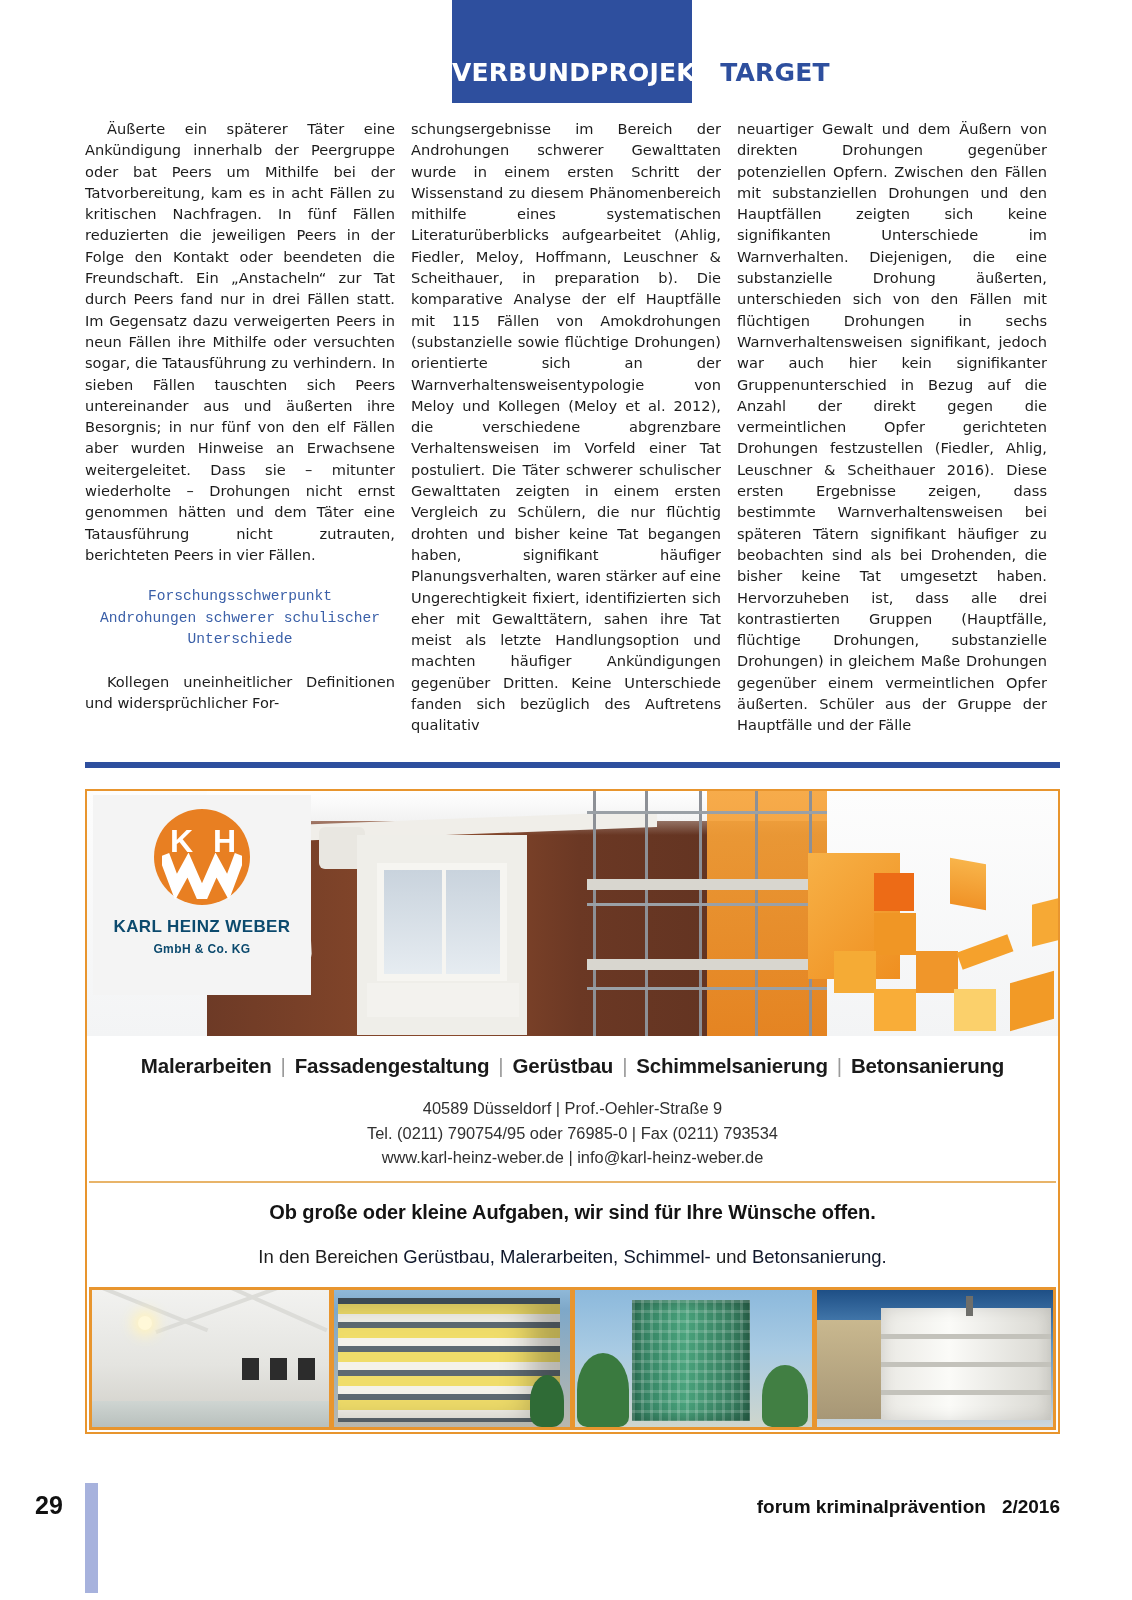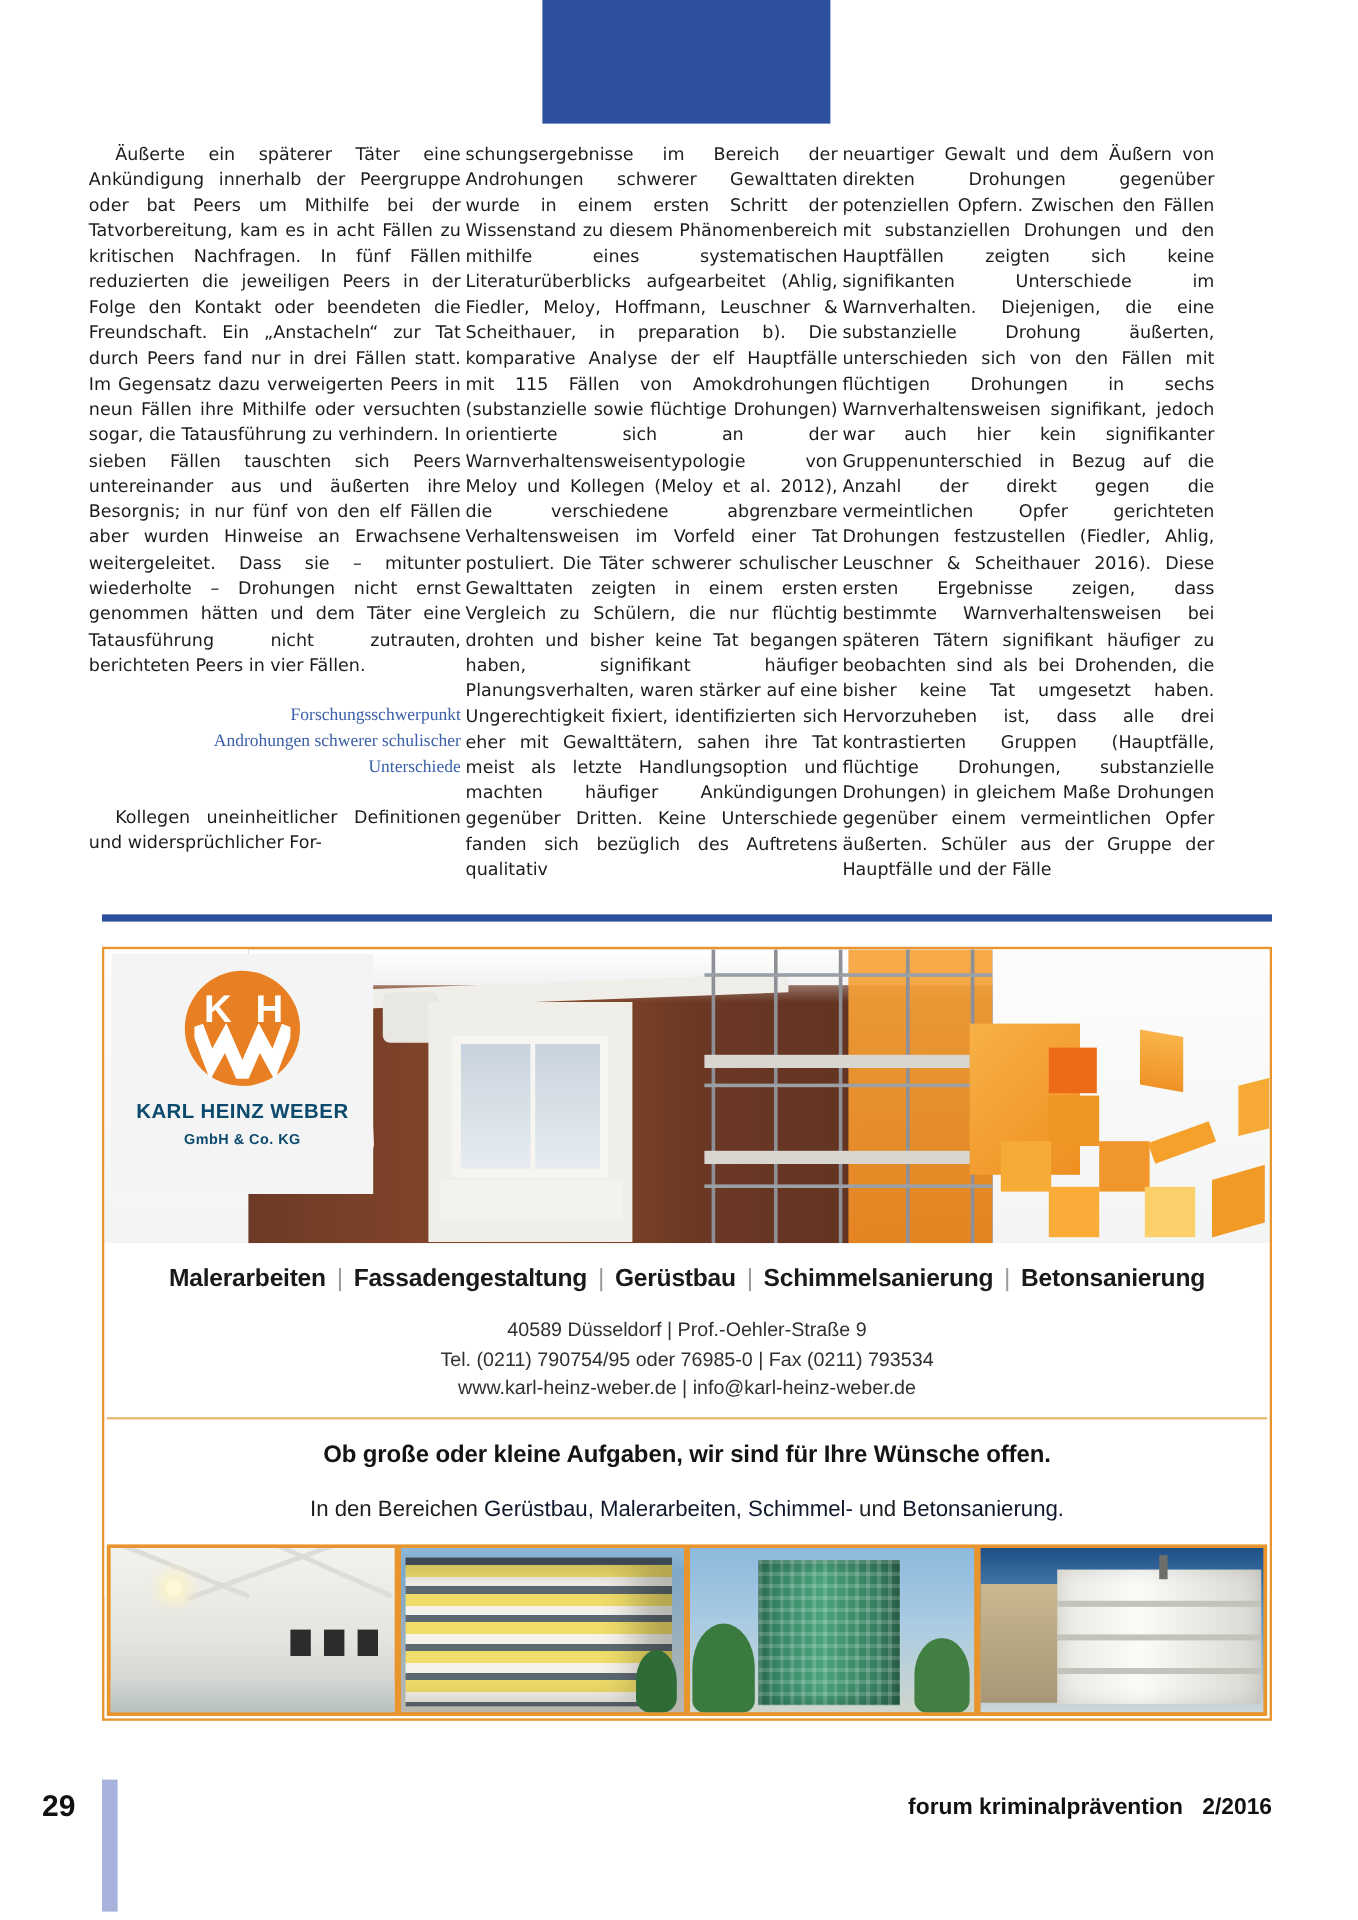--- a/index.html
+++ b/index.html
@@ -20,36 +20,36 @@
     position:absolute; left:452px; top:58px; width:600px; height:32px;
     font-family:"DejaVu Sans", sans-serif;
     font-size:25px; font-weight:bold; letter-spacing:0.2px;
     white-space:nowrap;
   }
   .header-text .w { color:#ffffff; }
   .header-text .b { color:#2e4f9e; margin-left:7px; }
 
   
   .cols {
-    position:absolute; left:74px; top:118px; width:975px; height:605px;
-    display:flex; gap:4px;
+    position:absolute; left:85px; top:118px; width:975px; height:605px;
+    display:flex; gap:16px;
   }
   .col { width:310px; }
   .col p {
     font-family:"DejaVu Sans", sans-serif;
     font-size:14.6px; line-height:21.3px;
     text-align:justify; text-justify:inter-word;
     hyphens:none; color:#1c1c1c;
     font-weight:500;
   }
   .col p.indent { text-indent:22px; }
   .col h3.sub {
-    font-family:Liberation Serif, serif;
+    font-family:Liberation Mono, monospace;
     font-size:14.6px; line-height:21.3px; font-weight:500;
-    color:#3a5fa8; margin-top:21px; text-align:right;
+    color:#3a5fa8; margin-top:21px; text-align:center;
   }
   .col .spacer { height:21px; }
 
   
   .blue-rule {
     position:absolute; left:85px; top:762px; width:975px; height:6px;
     background:#2e4f9e;
   }
 
   
@@ -219,20 +219,23 @@
     font-family:"Liberation Sans", sans-serif;
     font-weight:bold; font-size:19px; color:#111; white-space:nowrap;
   }
   .foot-right .iss { margin-left:16px; }
 </style>
 </head>
 <body>
 
 <div class="header">
   <div class="header-box"></div>
+  <div class="header-text">
+    <span class="w">VERBUNDPROJEKT</span><span class="b">TARGET</span>
+  </div>
 </div>
 
 <div class="cols">
 
   <div class="col">
     <p class="indent">Äußerte ein späterer Täter eine Ankündigung innerhalb der Peergruppe oder bat Peers um Mithilfe bei der Tatvorbereitung, kam es in acht Fällen zu kritischen Nachfragen. In fünf Fällen reduzierten die jeweiligen Peers in der Folge den Kontakt oder beendeten die Freundschaft. Ein „Anstacheln“ zur Tat durch Peers fand nur in drei Fällen statt. Im Gegensatz dazu verweigerten Peers in neun Fällen ihre Mithilfe oder versuchten sogar, die Tatausführung zu verhindern. In sieben Fällen tauschten sich Peers untereinander aus und äußerten ihre Besorgnis; in nur fünf von den elf Fällen aber wurden Hinweise an Erwachsene weitergeleitet. Dass sie – mitunter wiederholte – Drohungen nicht ernst genommen hätten und dem Täter eine Tatausführung nicht zutrauten, berichteten Peers in vier Fällen.</p>
     <h3 class="sub"><span>Forschungsschwerpunkt</span><br><span>Androhungen schwerer schulischer</span><br><span>Unterschiede</span></h3>
     <div class="spacer"></div>
     <p class="indent">Kollegen uneinheitlicher Definitionen und widersprüchlicher For-</p>
   </div>

